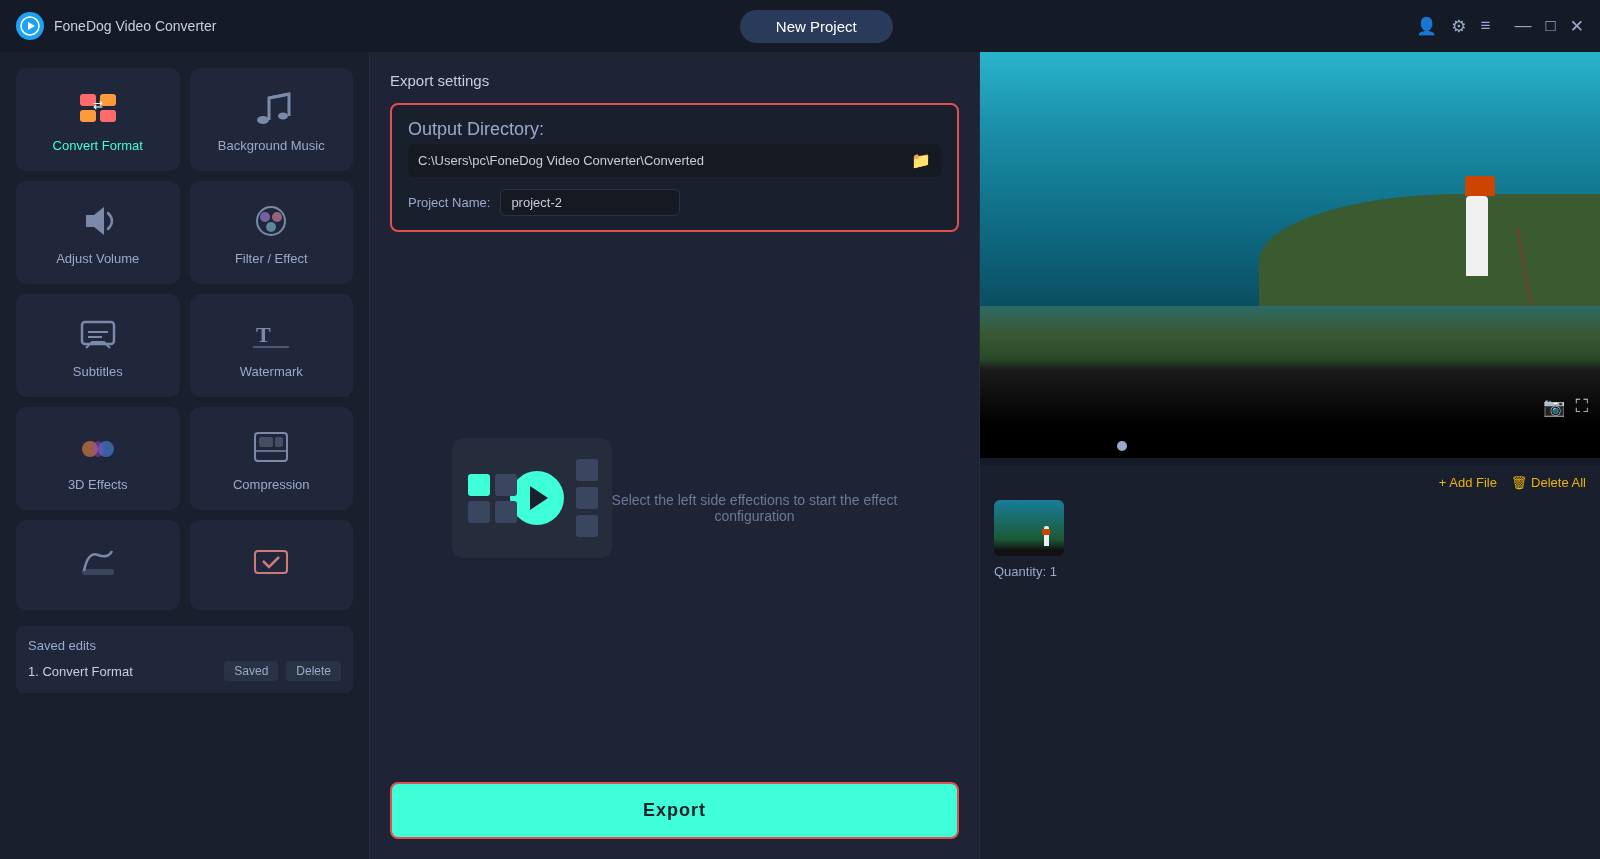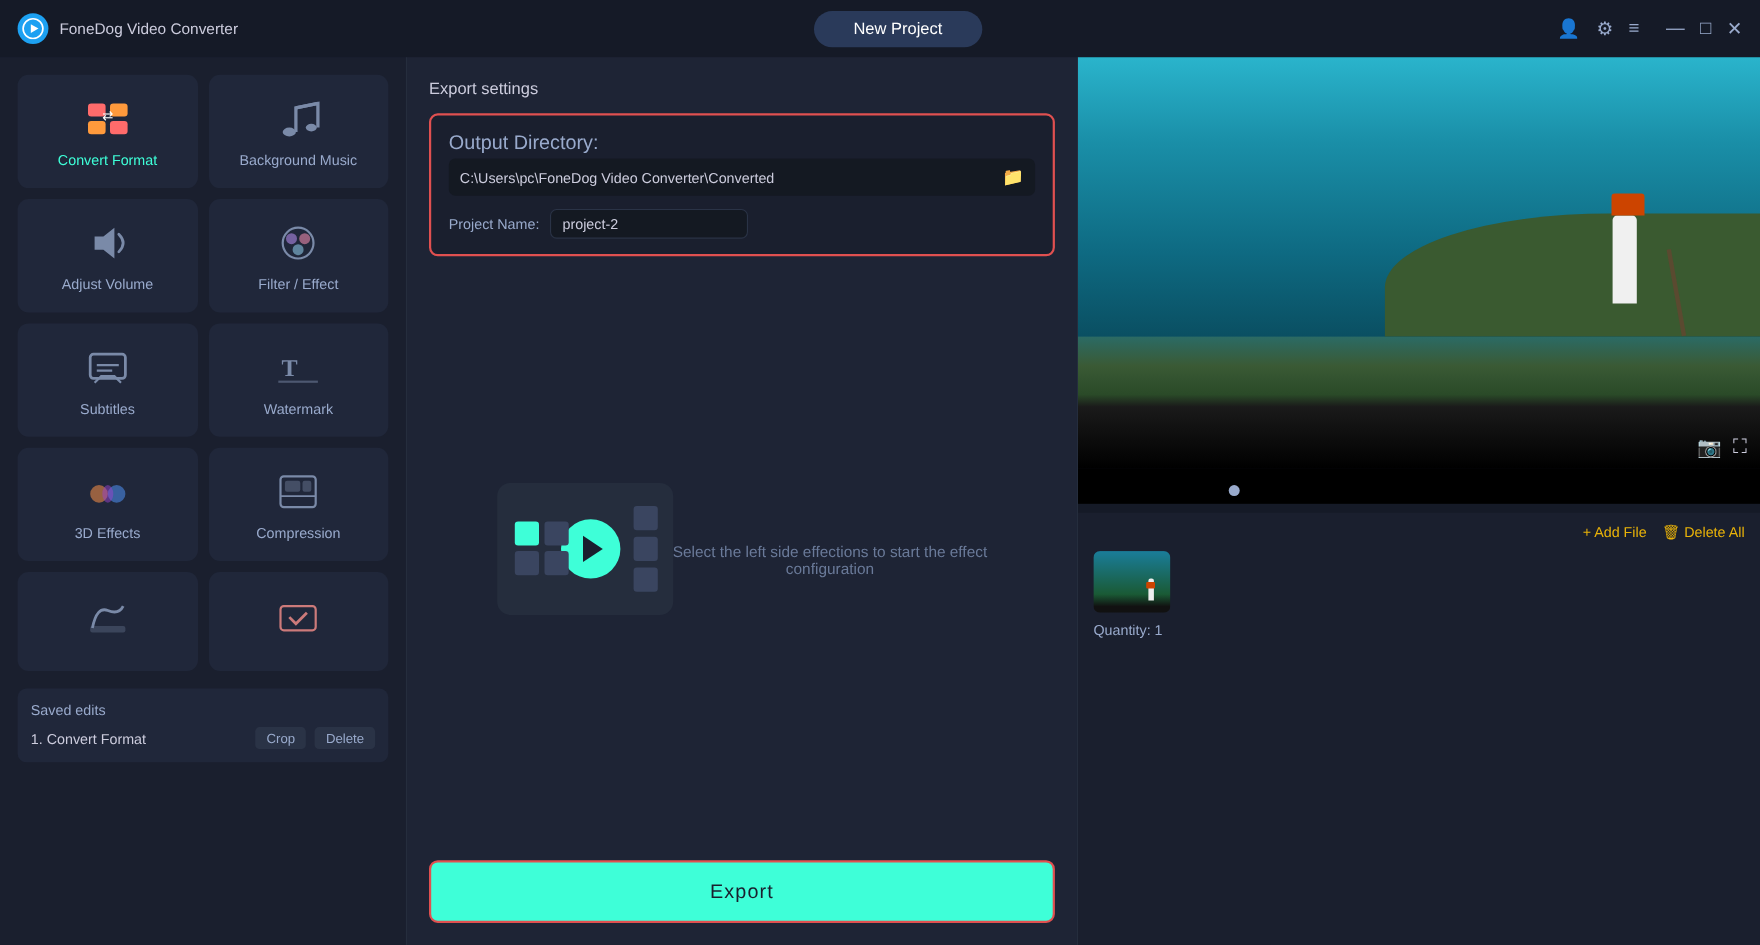--- a/index.html
+++ b/index.html
@@ -313,21 +313,21 @@
 
     
     .export-btn {
       margin-top: 16px;
       width: 100%;
       padding: 16px;
       background: #3effd8;
       border: 2px solid #e05050;
       border-radius: 8px;
       font-size: 18px;
-      font-weight: 400;
+      font-weight: 700;
       color: #1a1f2e;
       cursor: pointer;
       letter-spacing: 1px;
     }
 
     
     .right-panel {
       width: 620px;
       background: #151a27;
       display: flex;
@@ -627,21 +627,21 @@
     </div>
 
     <div class="saved-edits">
       <div class="saved-edits-title">Saved edits</div>
       <div class="saved-edit-row">
         <span class="saved-edit-name">
           <span>1.</span>
           <span>Convert Format</span>
         </span>
         <div class="saved-edit-actions">
-          <button class="saved-edit-btn">Crop</button>
+          <button class="saved-edit-btn">Saved</button>
           <button class="saved-edit-btn">Delete</button>
         </div>
       </div>
     </div>
   </div>
 
   <div class="center-panel">
     <div class="export-settings-title">Export settings</div>
 
     <div class="export-settings-box">

